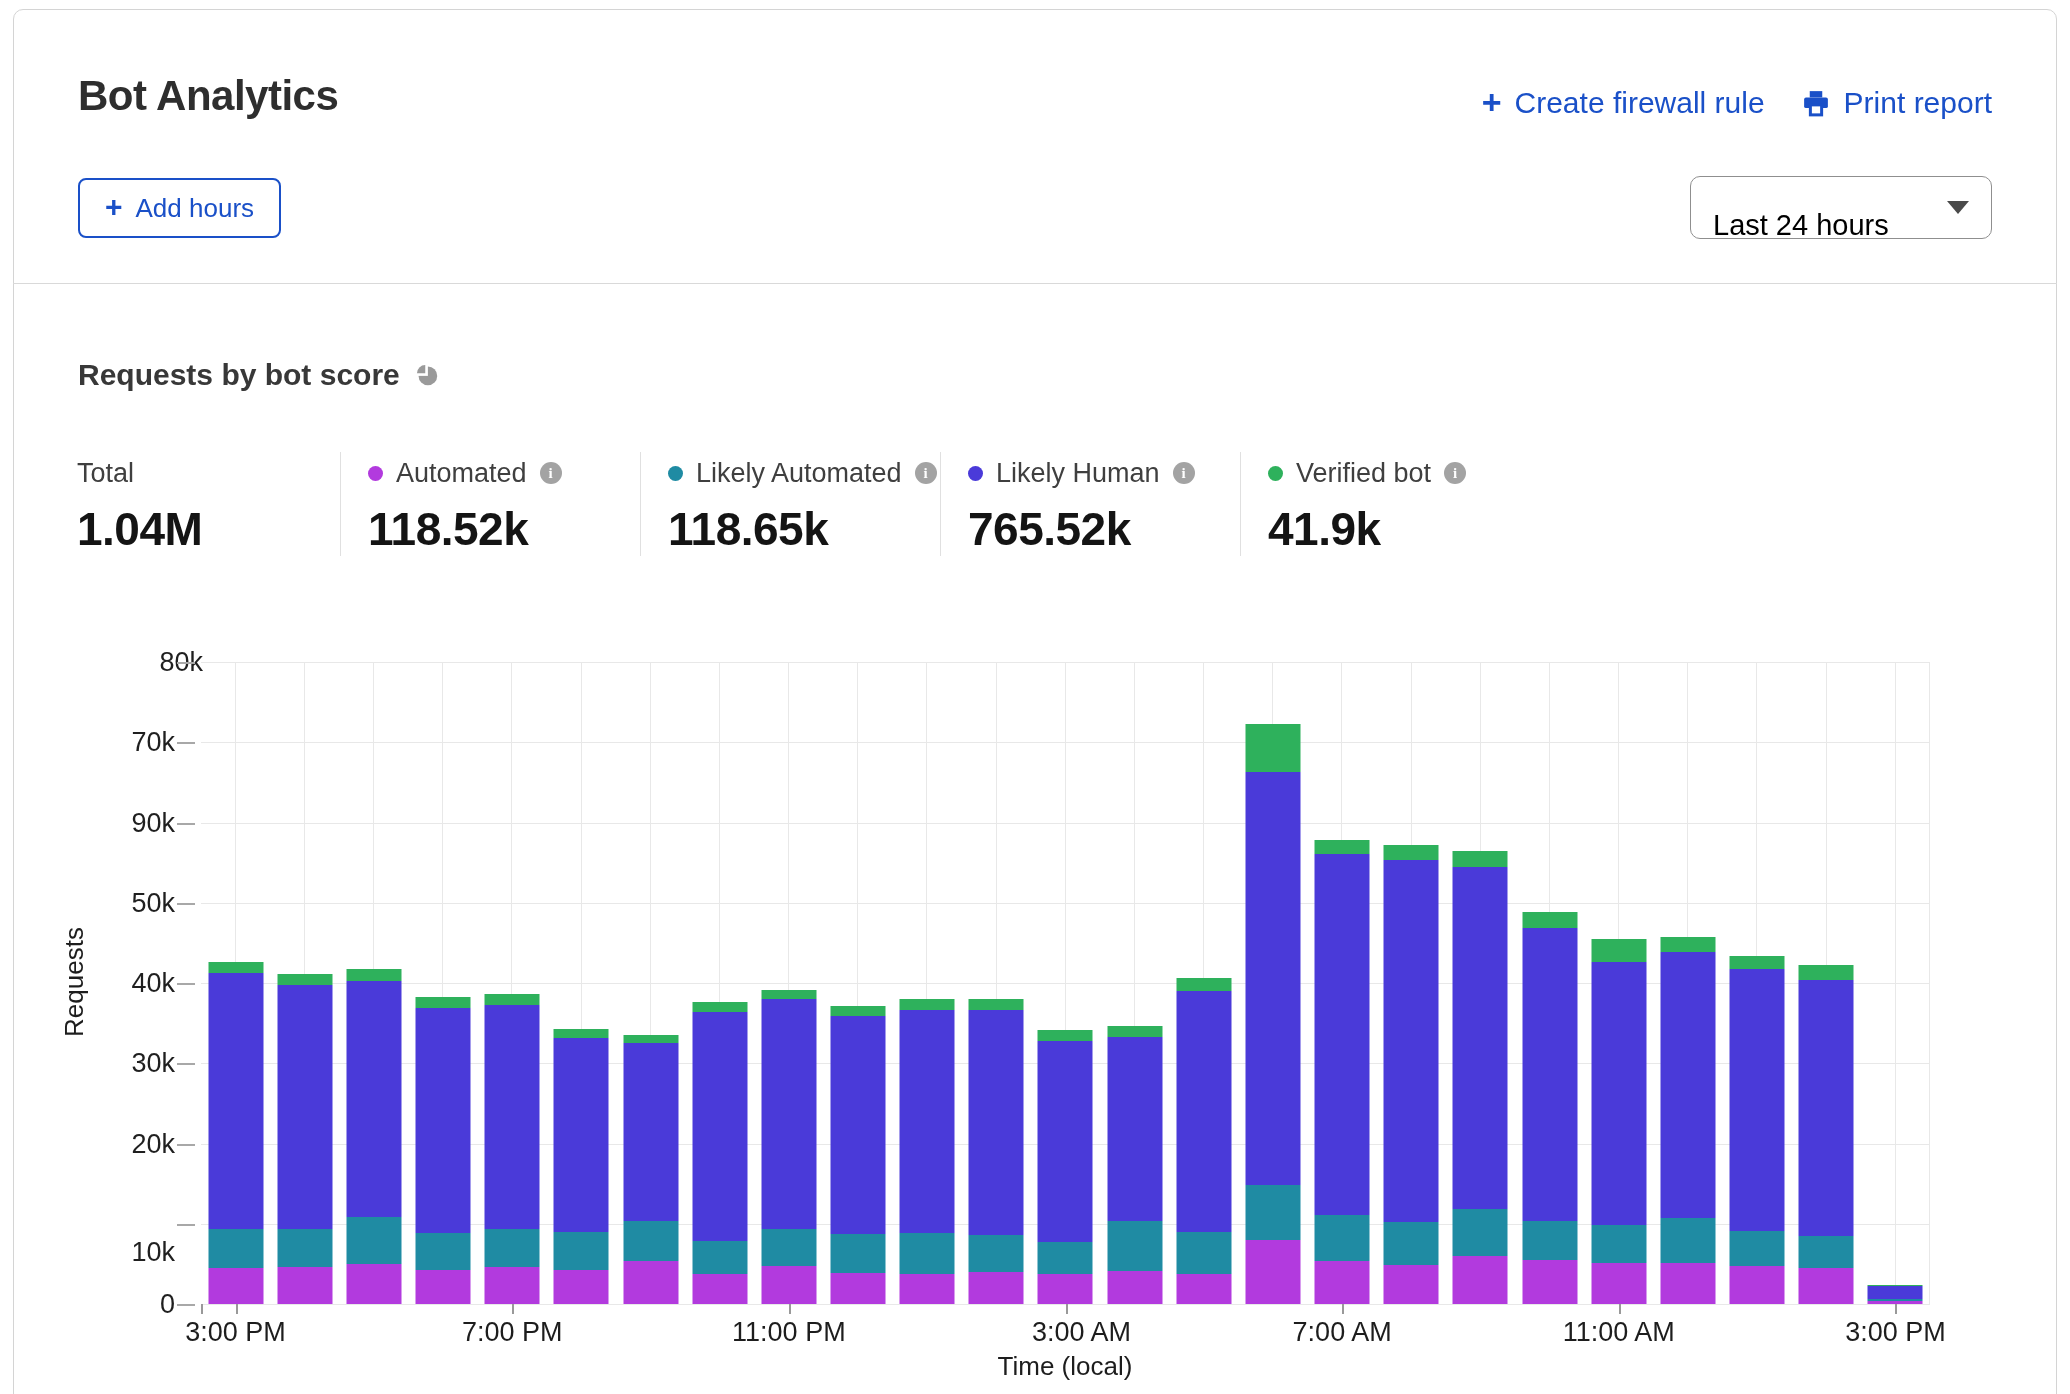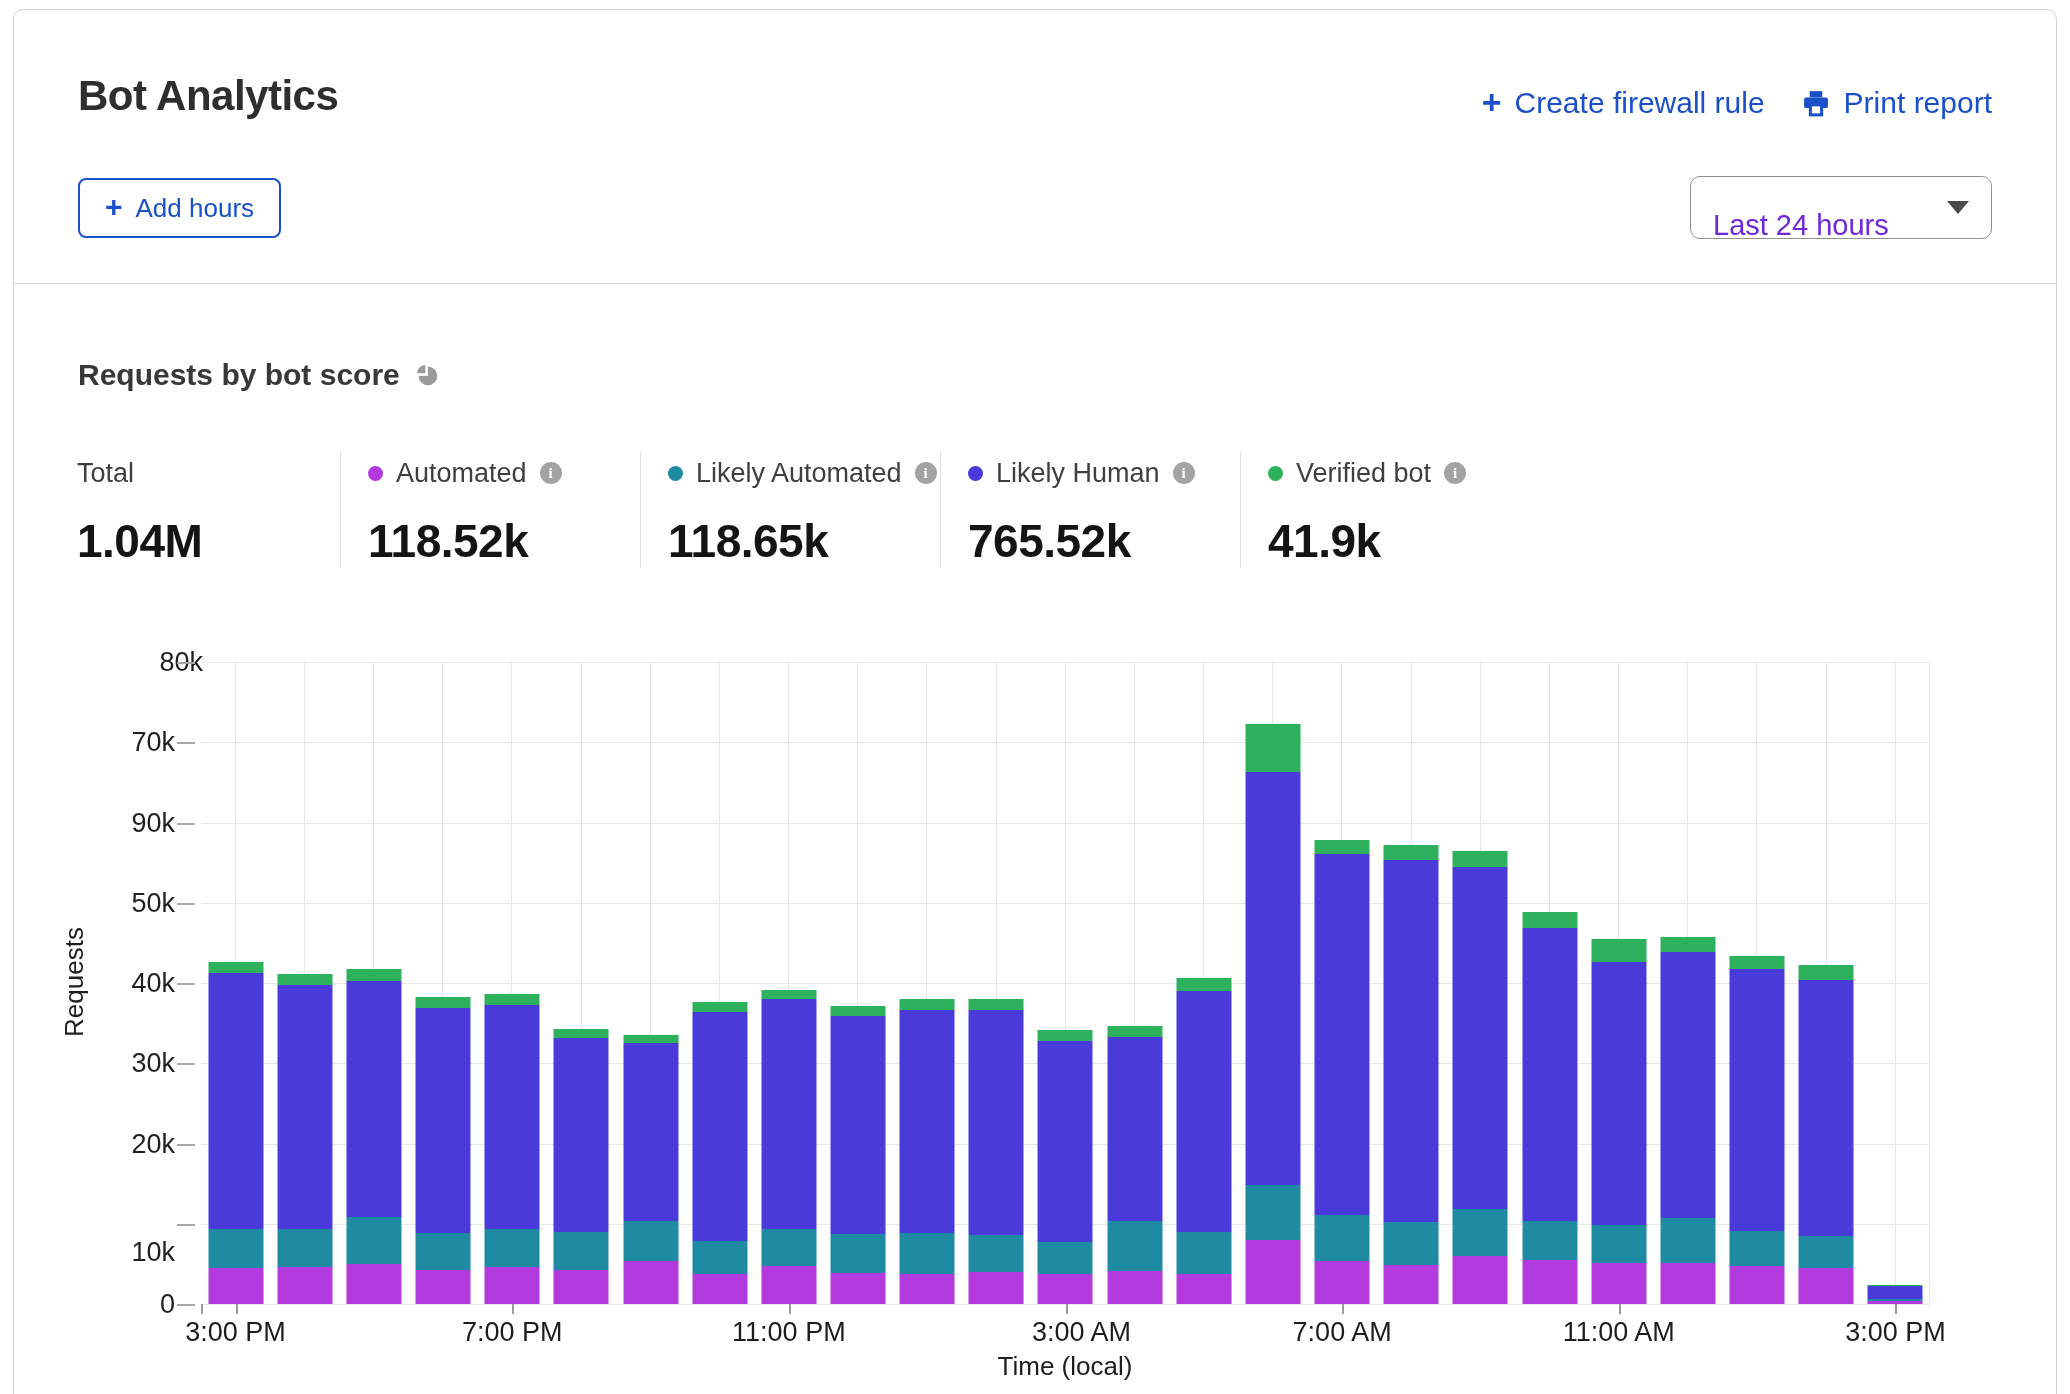--- a/index.html
+++ b/index.html
@@ -34,21 +34,21 @@
     border:2px solid #1a50c8;border-radius:8px;background:#fff;
     color:#1a50c8;font-size:26px;font-weight:500;cursor:pointer;box-sizing:border-box;
   }
   .add-filter-btn .plus-glyph{font-size:30px;}
   .time-select{
     position:absolute;right:78px;top:176px;width:302px;height:63px;
     border:1.5px solid #8f8f8f;border-radius:10px;background:#fff;
     display:flex;align-items:center;justify-content:space-between;
     padding:0 22px;box-sizing:border-box;cursor:pointer;
   }
-  .time-select-label{font-size:29px;color:#6d28d9;margin-top:36px;}
+  .time-select-label{font-size:29px;color:#000000;margin-top:36px;}
   .caret-down{
     width:0;height:0;border-left:11px solid transparent;border-right:11px solid transparent;
     border-top:13px solid #4a4a4a;
   }
   .header-divider{
     position:absolute;left:13px;top:283px;width:2044px;height:0;
     border-top:1.5px solid #d9d9d9;
   }
   
   .section-heading{
@@ -62,21 +62,21 @@
   .stat-col.bordered{border-left:1.5px solid #e0e0e0;}
   .stat-label-row{display:flex;align-items:center;gap:13px;height:34px;}
   .stat-dot{width:15px;height:15px;border-radius:50%;flex:0 0 auto;}
   .stat-label{font-size:27px;color:#3f3f3f;white-space:nowrap;}
   .info-icon{
     width:22px;height:22px;border-radius:50%;background:#a3a3a3;color:#fff;
     display:inline-flex;align-items:center;justify-content:center;
     font-size:15px;font-weight:700;font-family:"Liberation Serif","DejaVu Serif",serif;
     flex:0 0 auto;cursor:pointer;
   }
-  .stat-value{margin-top:24px;font-size:46px;font-weight:700;color:#141414;letter-spacing:-0.5px;}
+  .stat-value{margin-top:12px;font-size:46px;font-weight:700;color:#141414;letter-spacing:-0.5px;}
   
   #chart{position:absolute;left:0;top:0;width:2070px;height:1394px;pointer-events:none;}
   .plot{position:absolute;left:201px;top:662px;width:1729px;height:642px;}
   .grid-h{position:absolute;left:0;width:1729px;height:0;border-top:1.5px solid #e8e8e8;}
   .grid-v{position:absolute;top:0;width:0;height:642px;border-left:1.5px solid #e8e8e8;}
   .y-tick-label{
     position:absolute;left:0;width:175px;text-align:right;
     font-size:27px;color:#1f1f1f;transform:translateY(-50%);
   }
   .y-tick-stub{position:absolute;left:177px;width:18px;height:0;border-top:2px solid #a8a8a8;}

